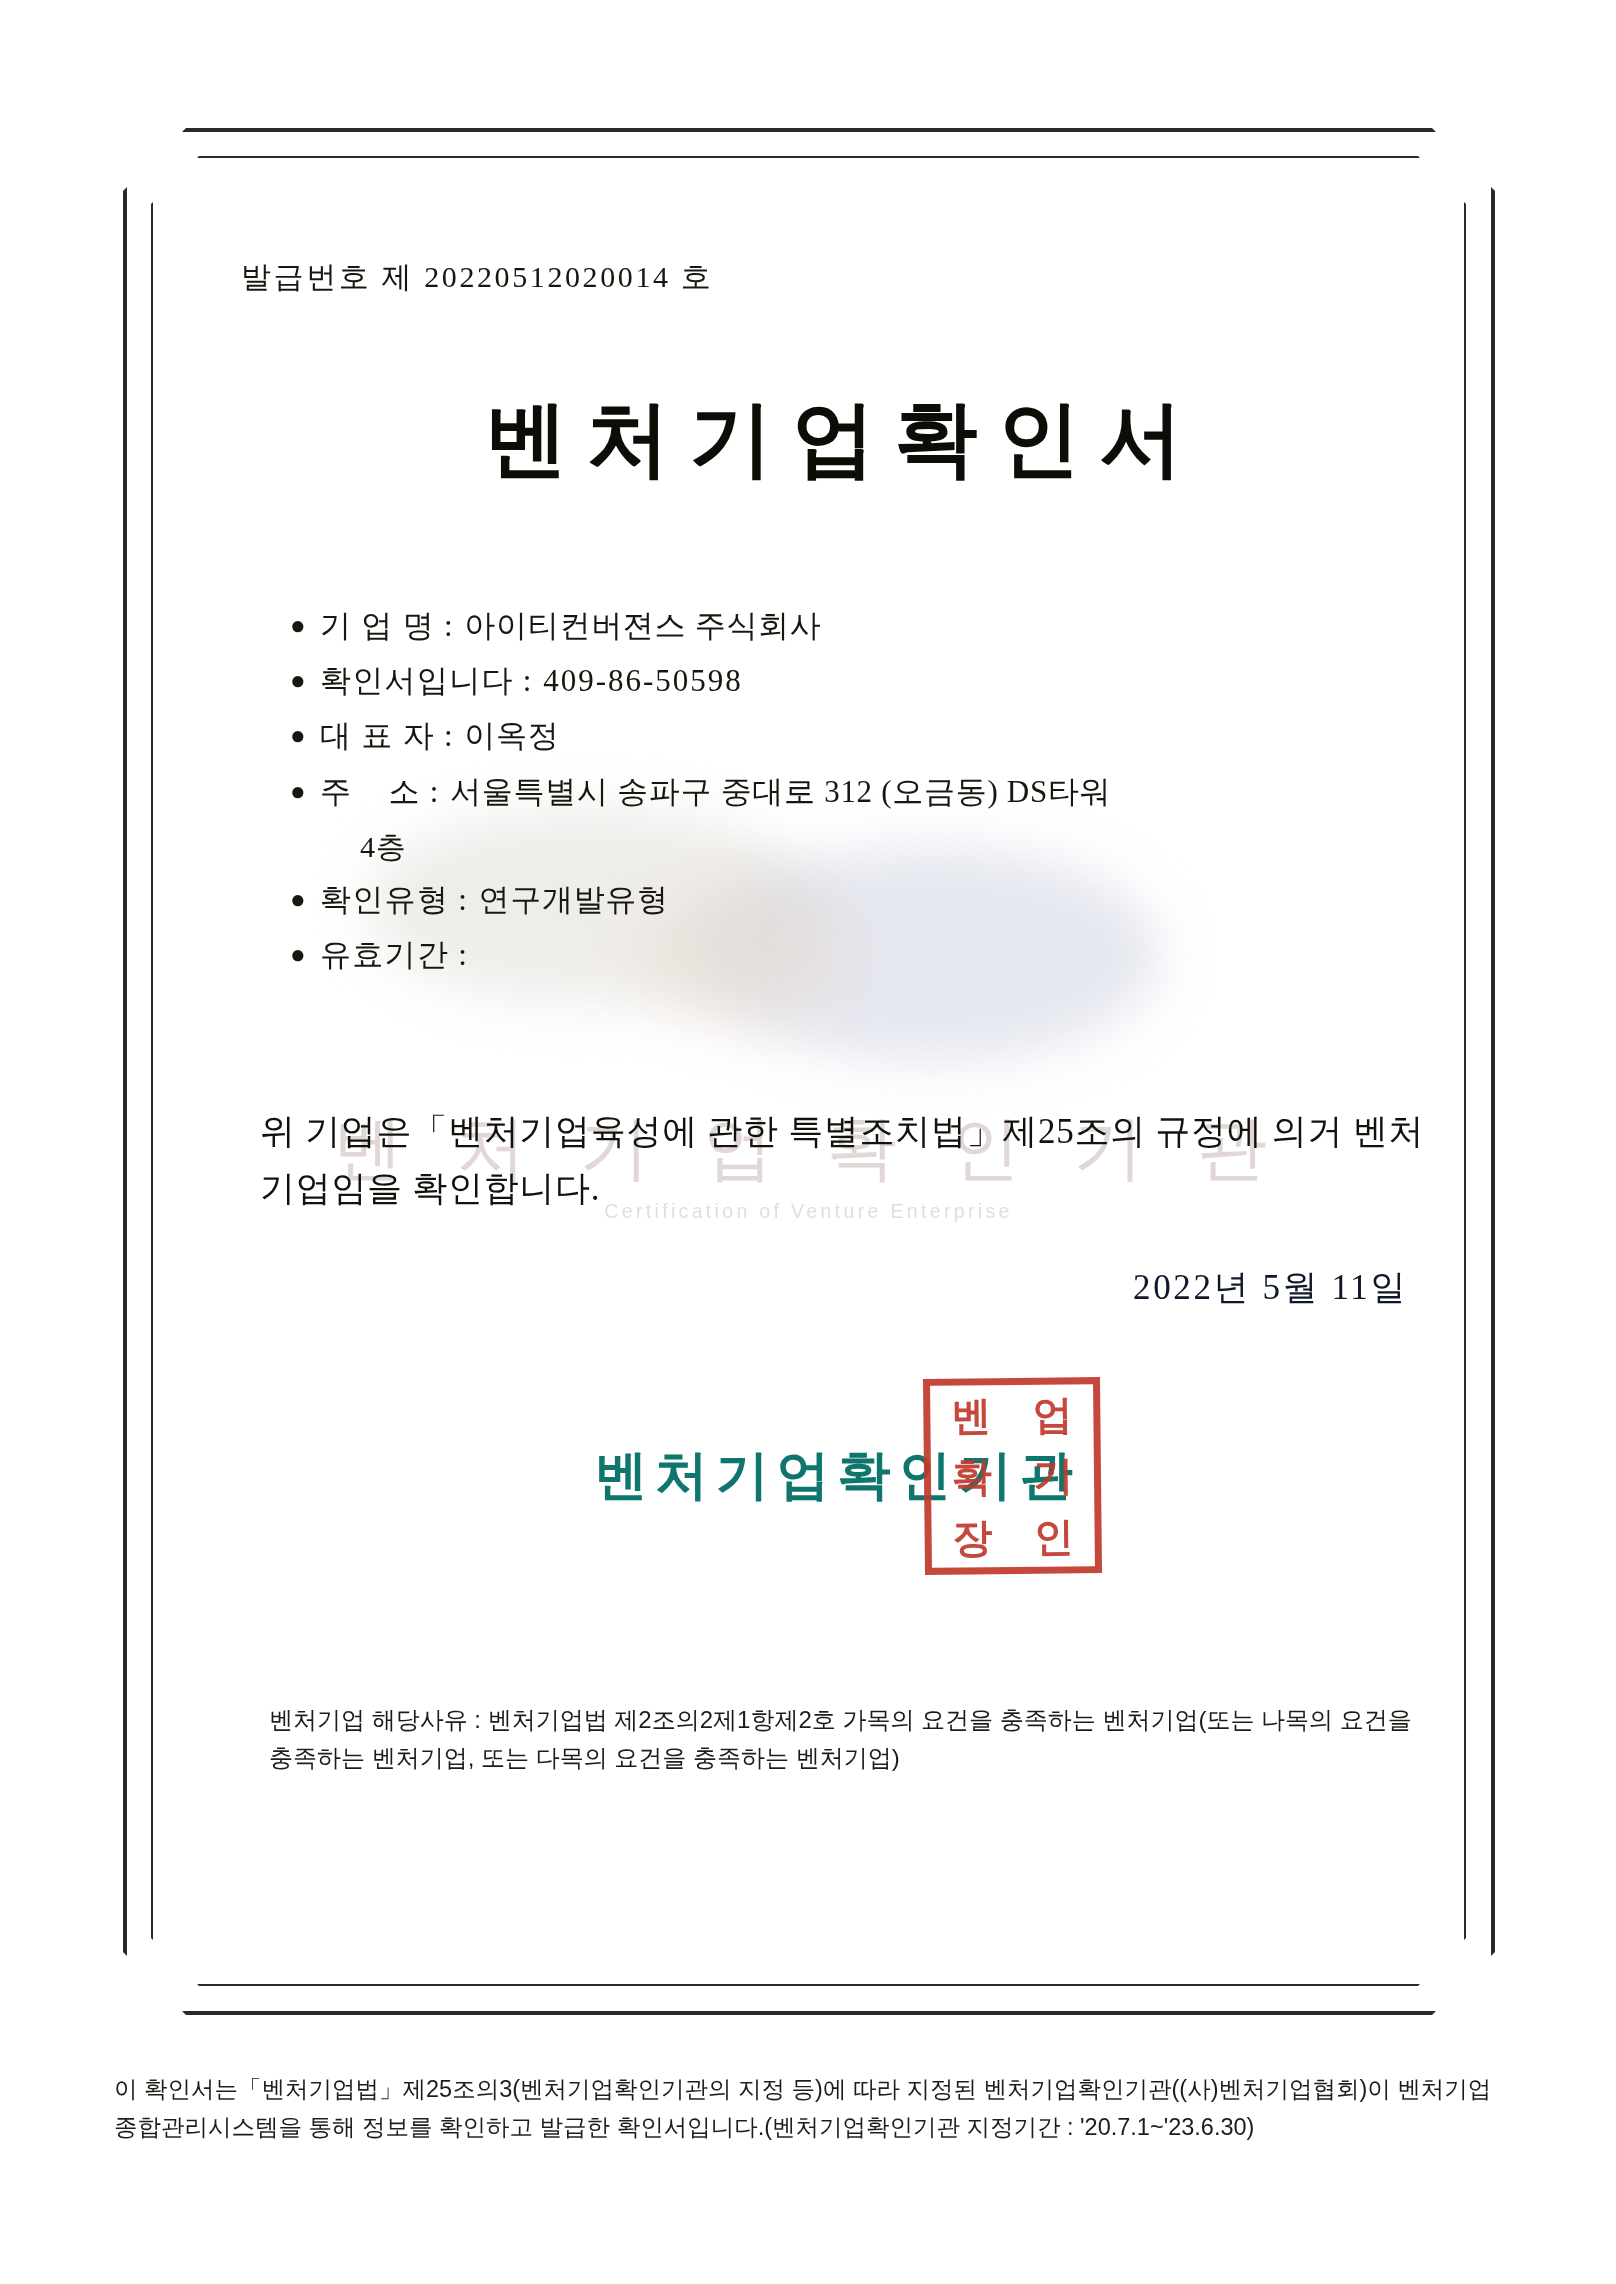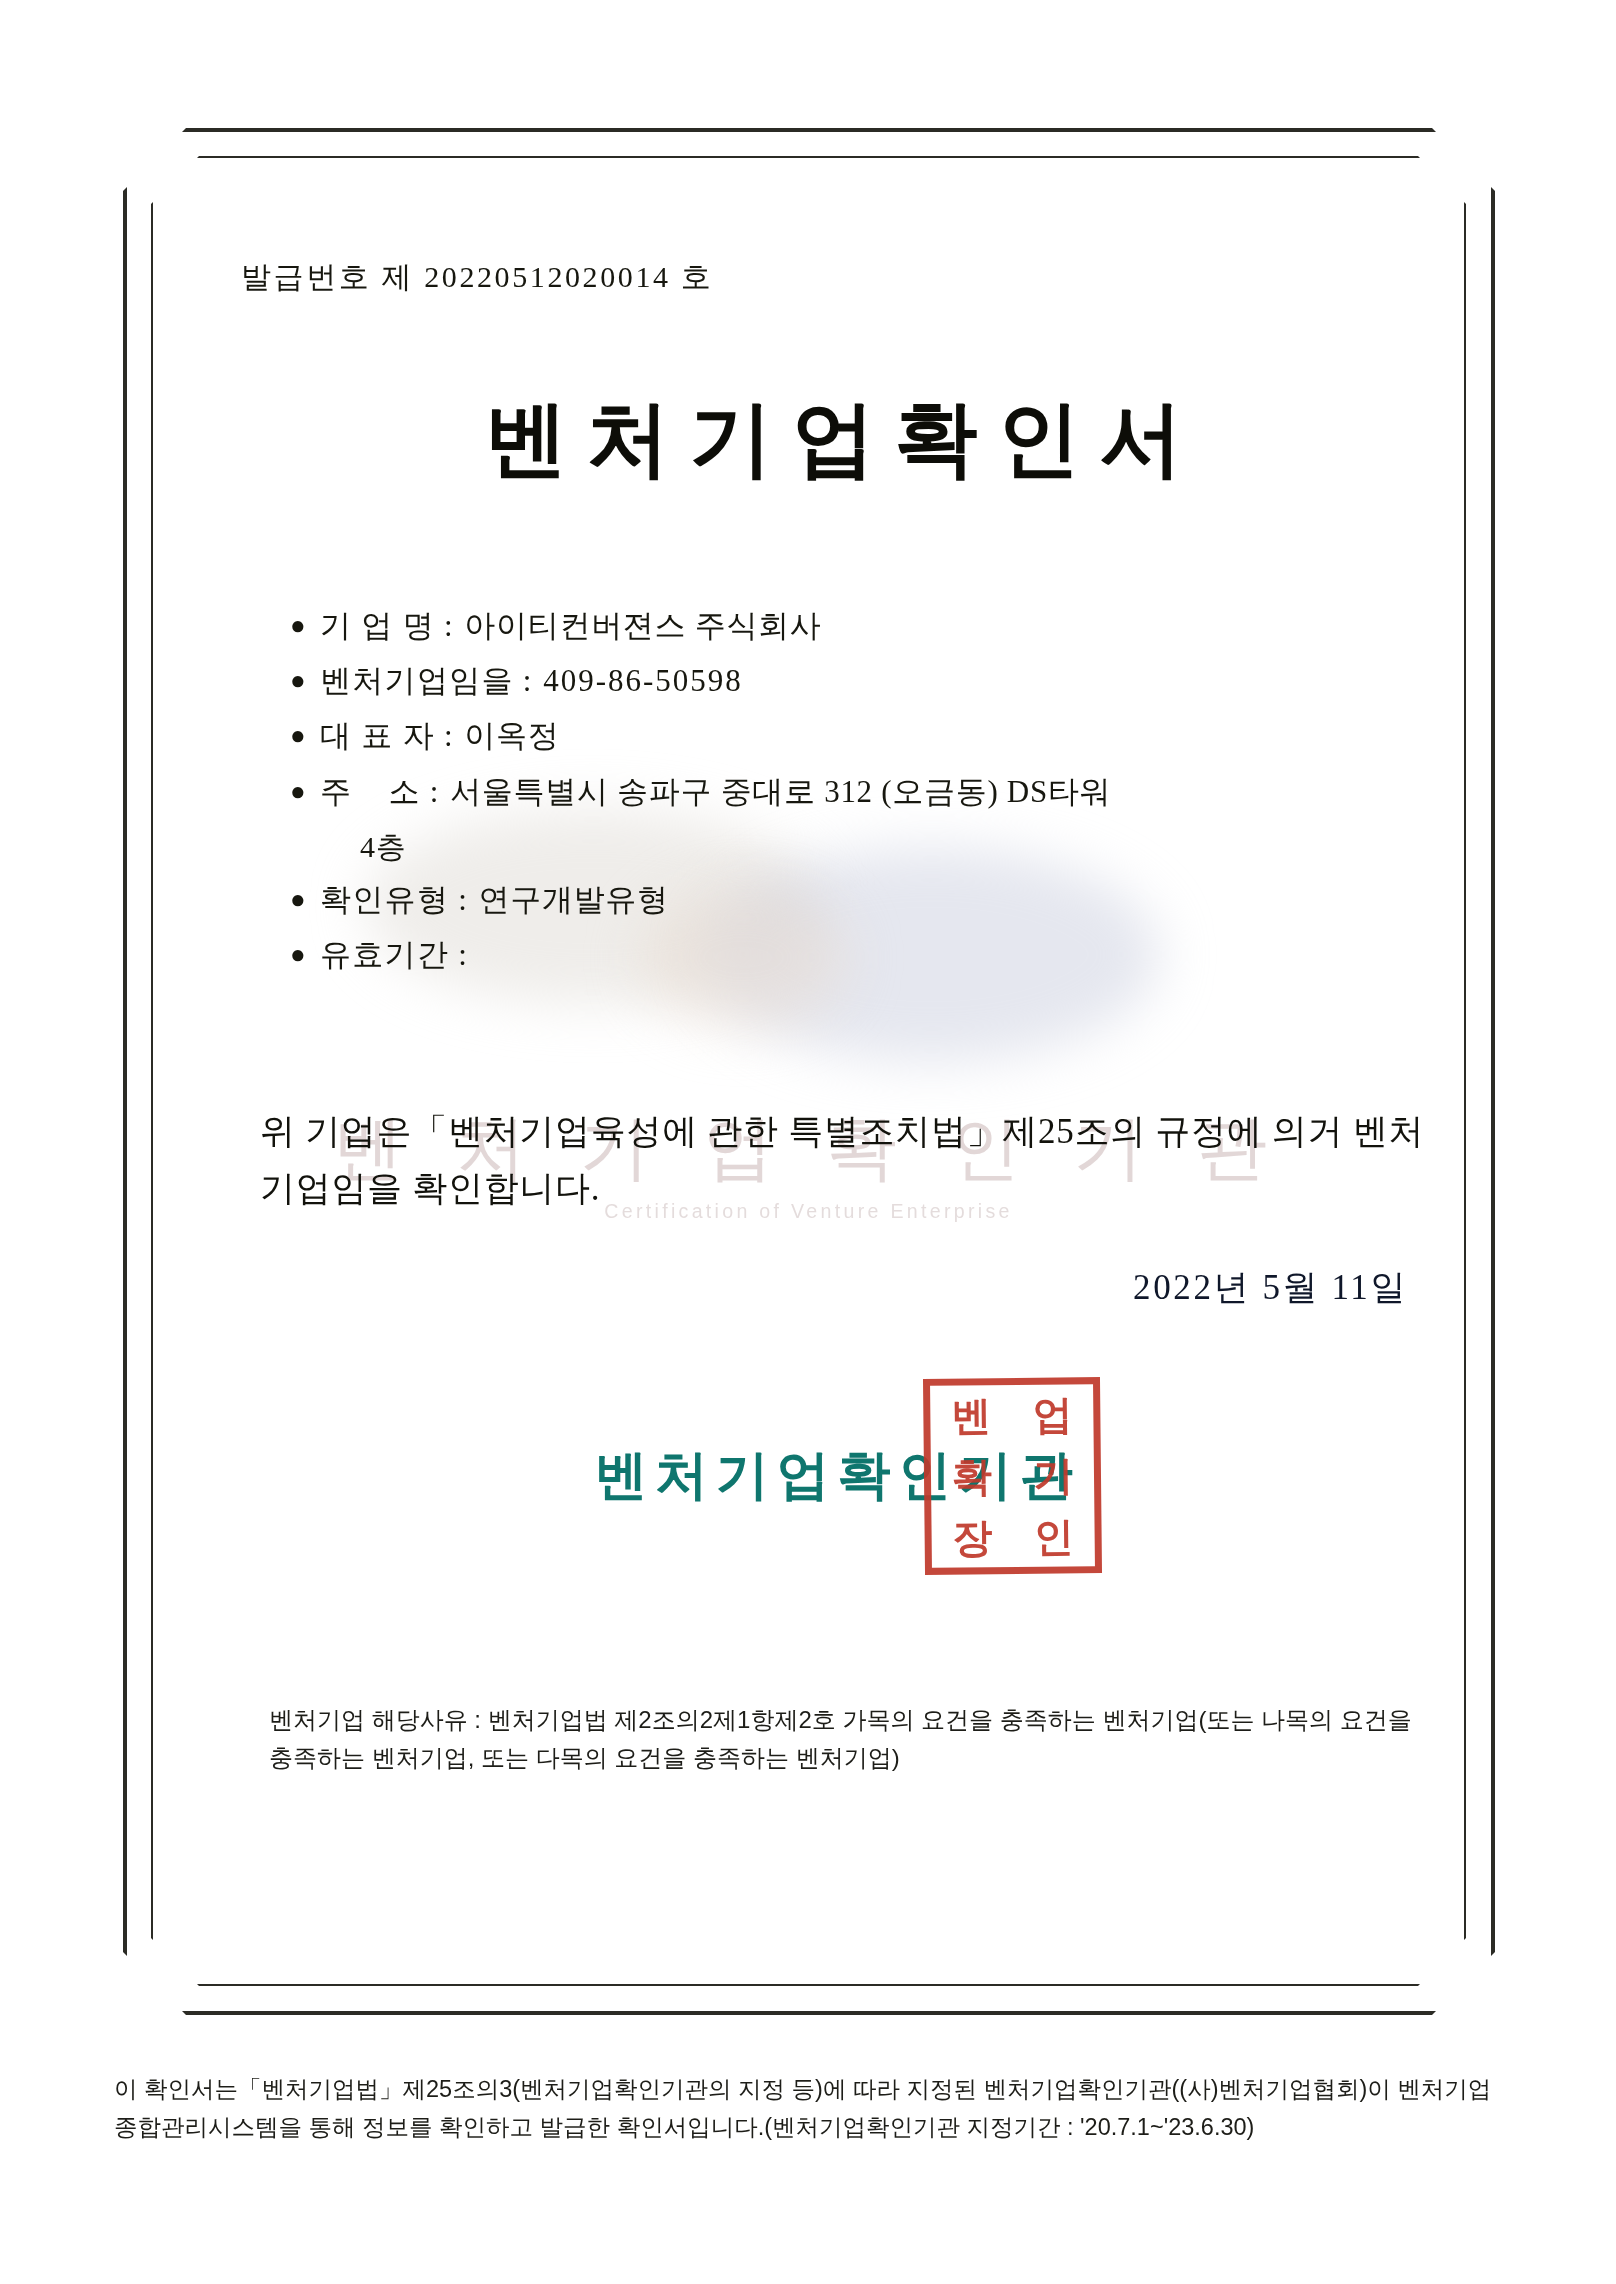--- a/index.html
+++ b/index.html
@@ -272,21 +272,21 @@
   <div class="fields">
 
     <div class="field-row">
       <span class="bullet">●</span>
       <span class="field-label">기 업 명 :</span>
       <span class="field-value">아이티컨버젼스 주식회사</span>
     </div>
 
     <div class="field-row">
       <span class="bullet">●</span>
-      <span class="field-label">벤처기업임을 :</span>
+      <span class="field-label">확인서입니다 :</span>
       <span class="field-value spaced">409-86-50598</span>
     </div>
 
     <div class="field-row">
       <span class="bullet">●</span>
       <span class="field-label">대 표 자 :</span>
       <span class="field-value">이옥정</span>
     </div>
 
     <div class="field-row">

